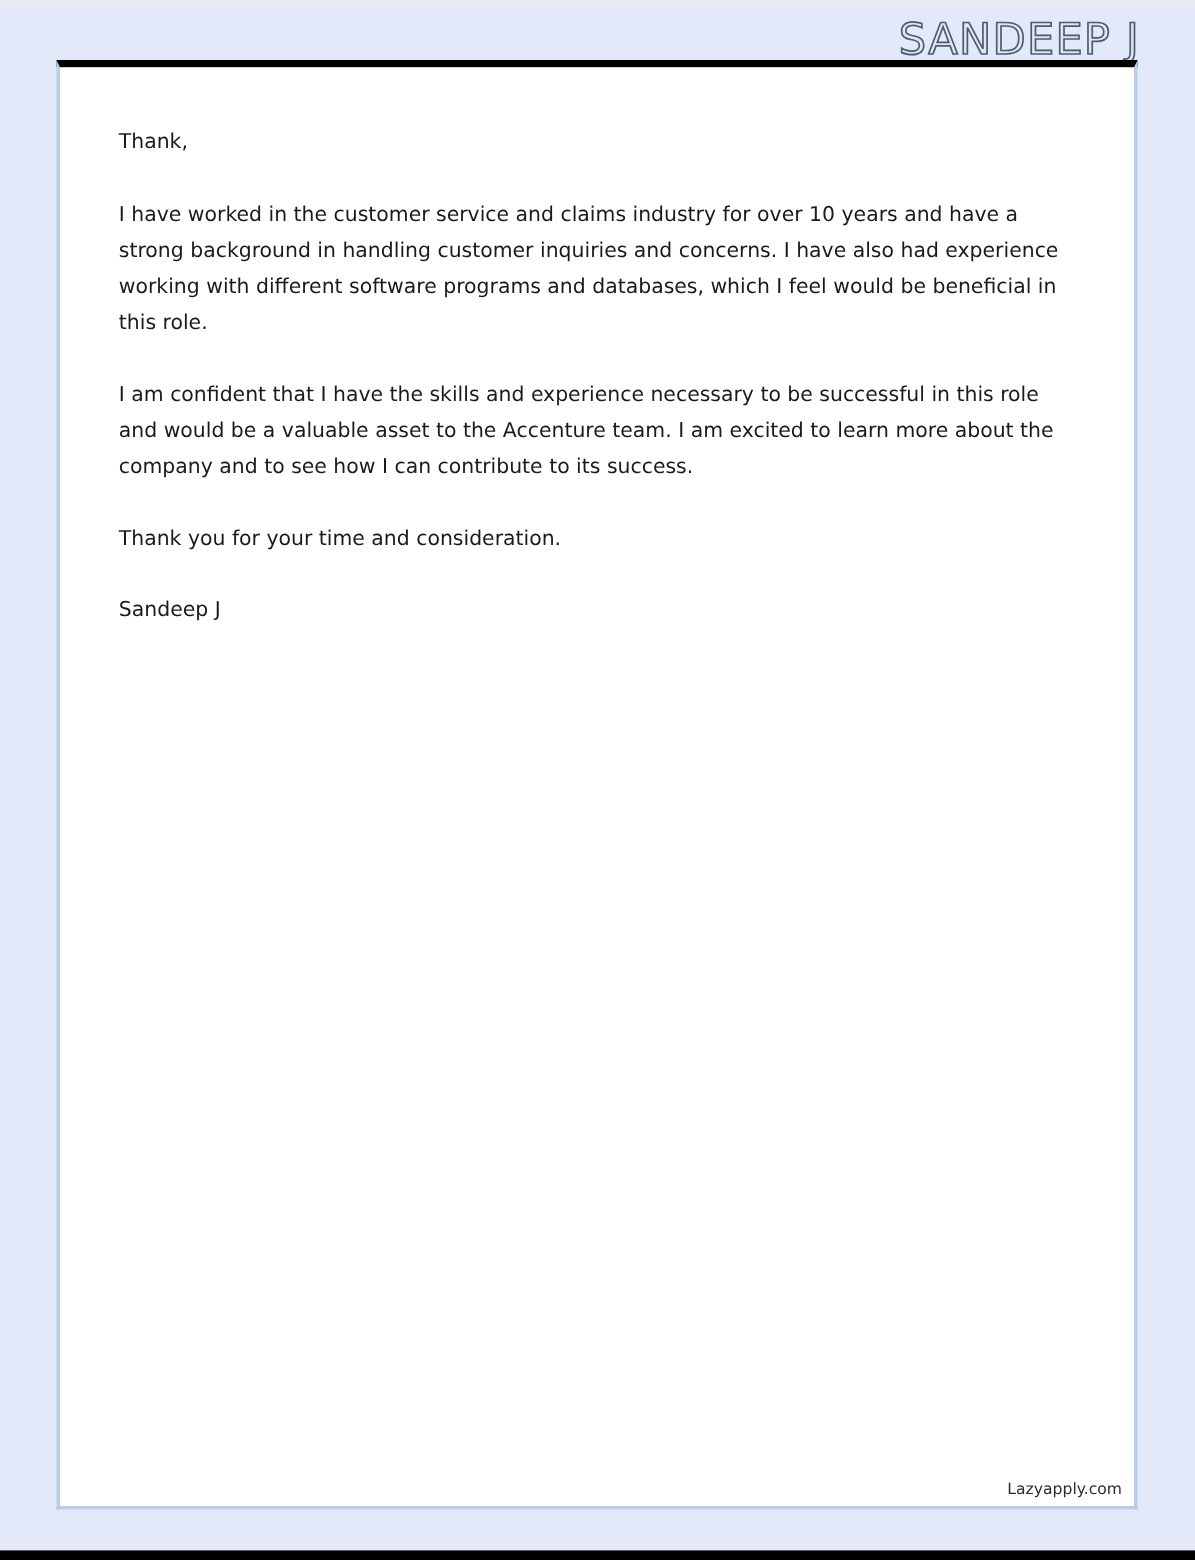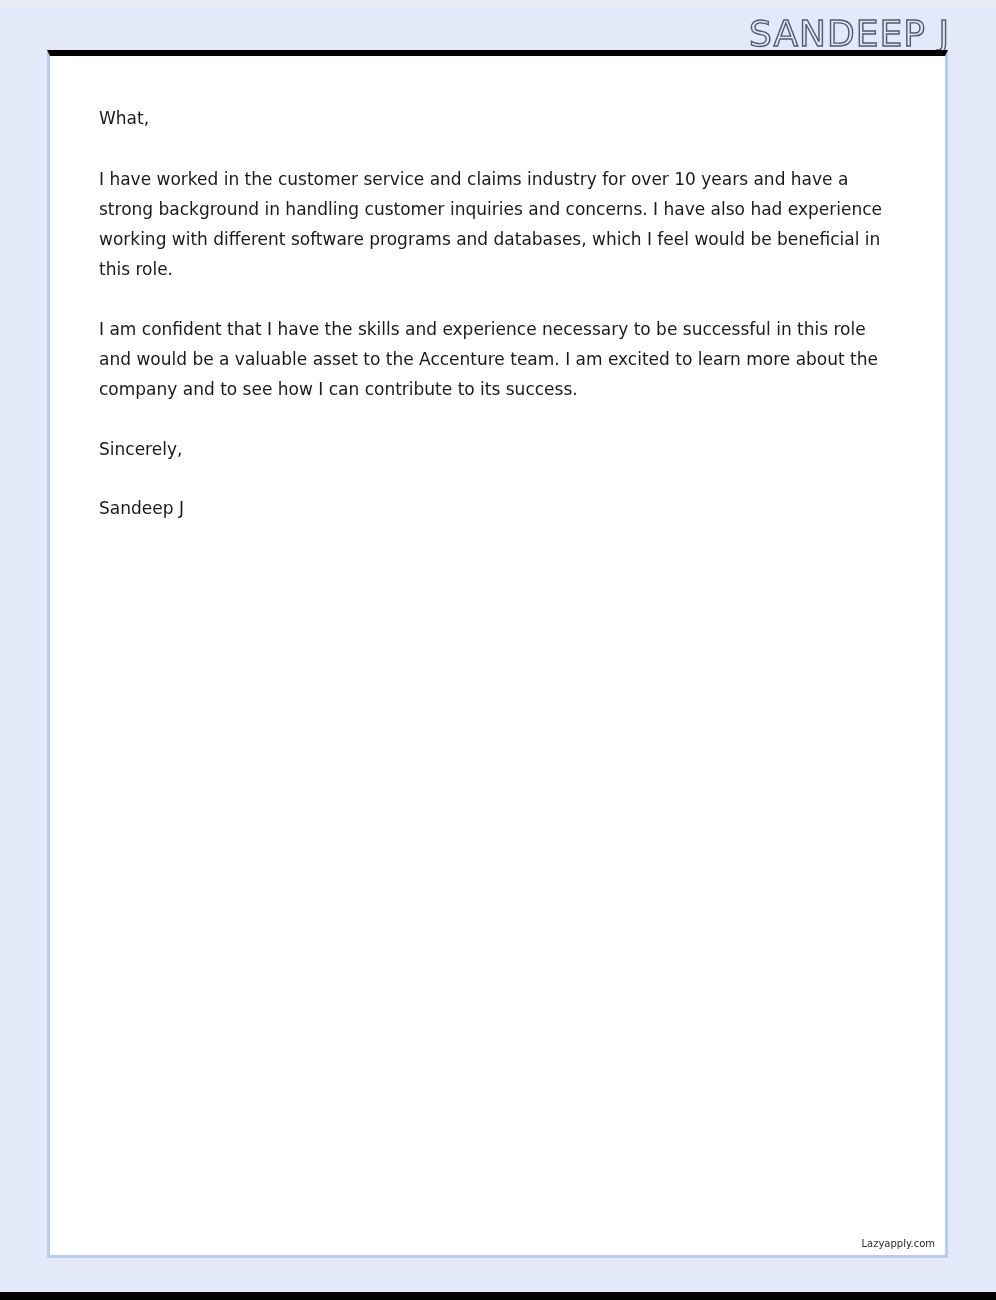--- a/index.html
+++ b/index.html
@@ -92,46 +92,46 @@
   }
   .date {
     color: #2079ca;
     margin-bottom: 0;
   }
 
   .footer-brand {
     position: absolute;
     right: 10px;
     bottom: 6px;
-    font-size: 10px;
+    font-size: 13px;
     color: #2b2b2b;
     font-family: "DejaVu Sans", sans-serif;
   }
 </style>
 </head>
 <body>
 
 <div class="top-strip"></div>
 
 <div class="letterhead">SANDEEP J</div>
 
 <div class="page">
 
   <div class="letter-body">
 
-    <p class="para salutation">What,</p>
+    <p class="para salutation">Thank,</p>
 
 
     <p class="para">I have worked in the customer service and claims industry for over 10 years and have a strong background in handling customer inquiries and concerns. I have also had experience working with different software programs and databases, which I feel would be beneficial in this role.</p>
 
 
     <p class="para">I am confident that I have the skills and experience necessary to be successful in this role and would be a valuable asset to the Accenture team. I am excited to learn more about the company and to see how I can contribute to its success.</p>
 
+    <p class="para signoff">Thank you for your time and consideration.</p>
 
-    <p class="para signoff">Sincerely,</p>
 
     <p class="para signature-name">Sandeep J</p>
 
 
   </div>
 
   <div class="footer-brand">Lazyapply.com</div>
 
 </div>
 

